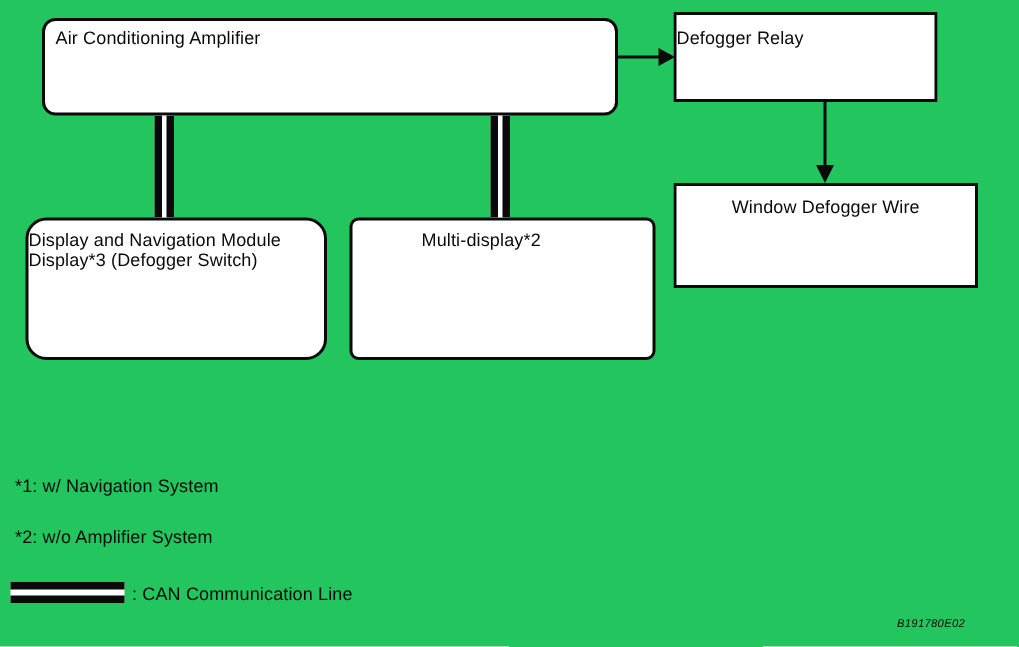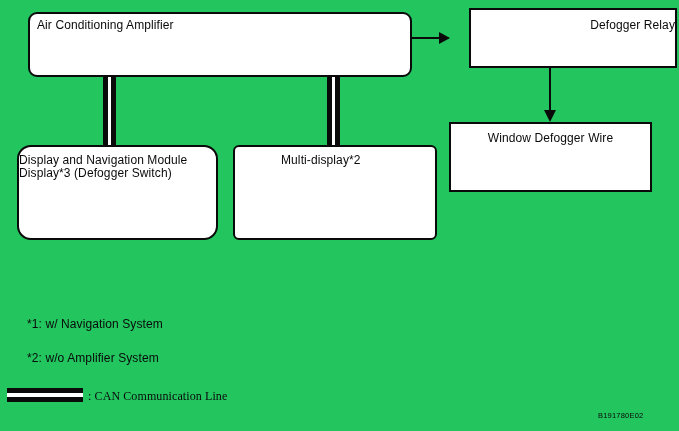--- a/index.html
+++ b/index.html
@@ -20,24 +20,23 @@
     font-size: 12px;
     line-height: 13px;
     letter-spacing: 0.1px;
   }
   .box-amplifier {
     left: 28px; top: 12px; width: 384px; height: 65px;
     border-radius: 9px;
     padding: 5px 7px;
   }
   .box-relay {
-    left: 449px; top: 8px; width: 208px; height: 60px;
-    text-align: right;
+    left: 449px; top: 8px; width: 176px; height: 60px;
+    text-align: left;
     padding-top: 9px;
-    margin-left: 20px;
   }
   .box-window {
     left: 449px; top: 122px; width: 203px; height: 70px;
     text-align: center;
     padding-top: 8px;
   }
   .box-display-nav {
     left: 17px; top: 145px; width: 201px; height: 95px;
     border-radius: 14px;
     padding: 7px 6px 0 0;
@@ -79,46 +78,45 @@
     background: #ffffff;
   }
   .can-v1 { left: 103px; }
   .can-v2 { left: 327px; }
   .footnote {
     position: absolute;
     left: 10px;
     font-size: 12px;
     letter-spacing: 0.1px;
     white-space: nowrap;
-    margin-left: 17px;
   }
   .footnote-1 { top: 317px; }
   .footnote-2 { top: 351px; }
   .legend-symbol {
     position: absolute;
     left: 7px; top: 388px;
     width: 76px; height: 4px;
     border-top: 5px solid #0a0a0a;
     border-bottom: 5px solid #0a0a0a;
     background: #ffffff;
   }
   .legend-label {
     position: absolute;
     left: 88px; top: 389px;
     font-size: 12px;
     letter-spacing: 0.1px;
     white-space: nowrap;
-    font-family: Liberation Serif, serif;
   }
   .figure-code {
     position: absolute;
     left: 598px; top: 411px;
     font-size: 7.5px;
     letter-spacing: 0.2px;
     white-space: nowrap;
+    font-style: italic;
   }
 </style>
 </head>
 <body>
 
 <div class="canvas">
 
   <div class="box box-amplifier">
     <span>Air Conditioning Amplifier</span>
   </div>

